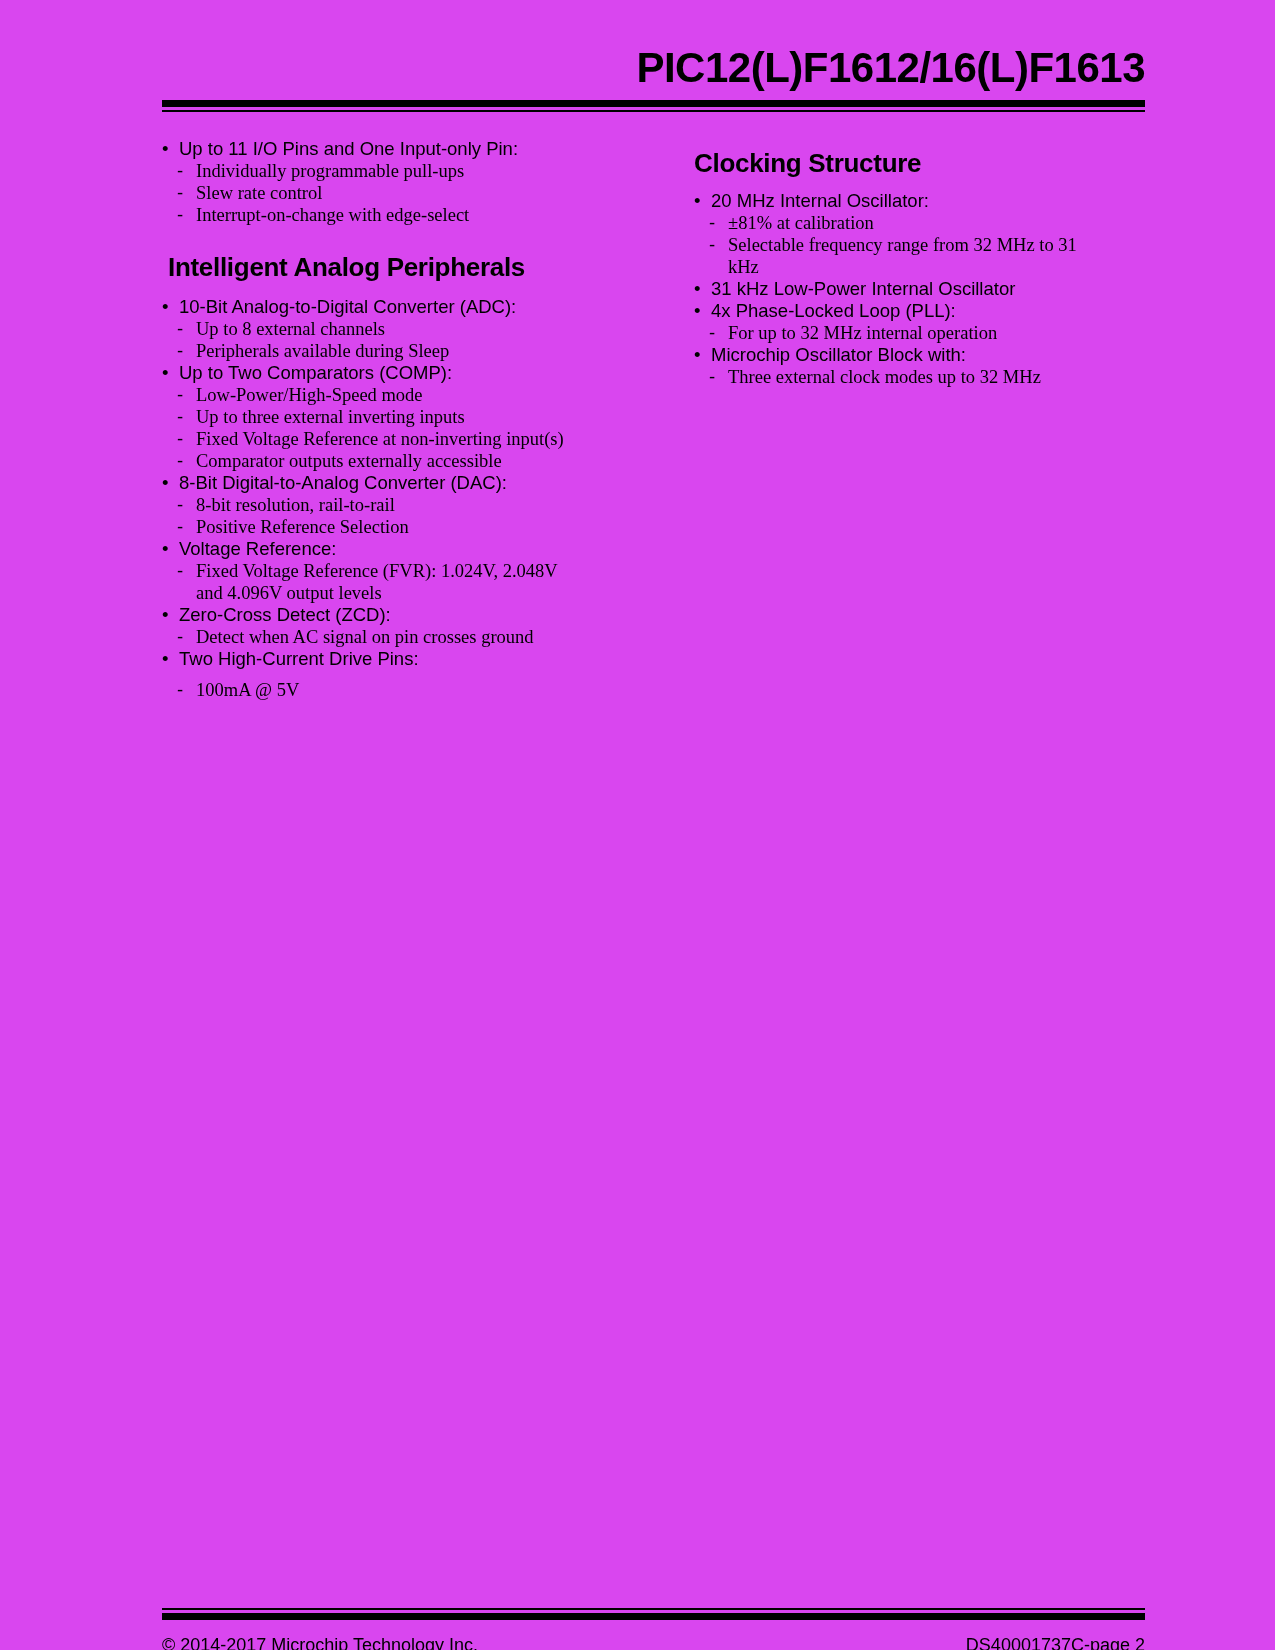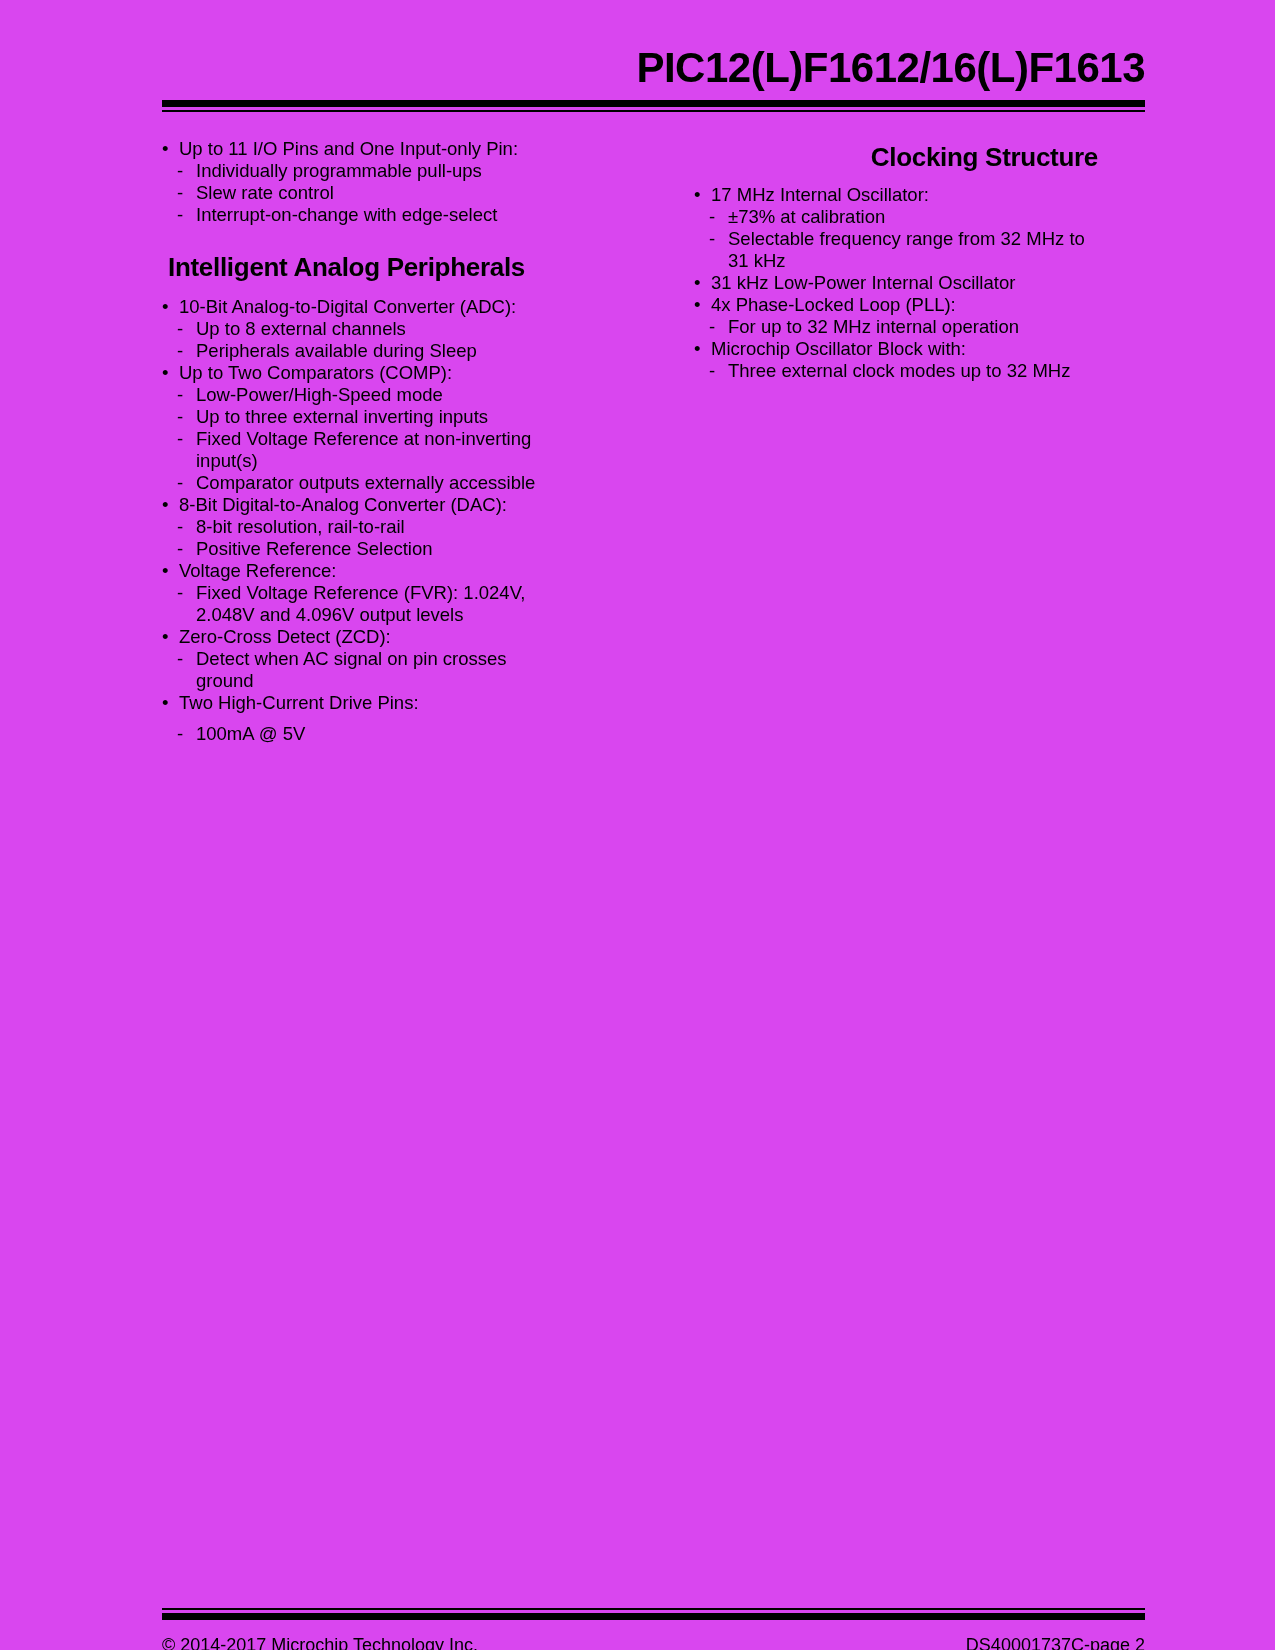--- a/index.html
+++ b/index.html
@@ -35,29 +35,29 @@
   .col { width: 404px; flex: 0 0 404px; }
 
   h2.section-heading {
     font-size: 26px;
     font-weight: bold;
     line-height: 30px;
     letter-spacing: -0.3px;
     white-space: nowrap;
   }
   .col-left h2.section-heading { margin: 26px 0 14px 6px; }
-  .col-right h2.section-heading { margin: 4px 0 12px 0; text-align: right; }
+  .col-right h2.section-heading { margin: 10px 0 12px 0; }
 
   .list { font-size: 18.5px; line-height: 22px; }
   .b-item { display: flex; }
   .b-marker { width: 17px; flex: 0 0 17px; }
   .b-text { flex: 1; }
   .s-item { display: flex; padding-left: 15px; }
   .s-marker { width: 19px; flex: 0 0 19px; }
-  .s-text { flex: 1; }
+  .s-text { flex: 1; font-family: Liberation Serif, serif; }
   
   [data-list="left_column.main_list"] .s-item:last-child { margin-top: 9px; }
 
   
   .footer { position: absolute; left: 162px; right: 130px; top: 1608px; }
   .footer .rule-thin  { height: 2px; }
   .footer .rule-thick { height: 7px; margin-top: 3px; }
   .footer-row {
     display: flex;
     justify-content: space-between;
@@ -170,25 +170,25 @@
               <span class="s-text">100mA @ 5V</span>
             </div>
           </div>
       </div>
 
       <div class="col col-right">
         <h2 class="section-heading">Clocking Structure</h2>
         <div class="list" data-list="right_column.list">
             <div class="b-item">
               <span class="b-marker">•</span>
-              <span class="b-text">17 MHz Internal Oscillator:</span>
-            </div>
-            <div class="s-item">
-              <span class="s-marker">-</span>
-              <span class="s-text">±73% at calibration</span>
+              <span class="b-text">20 MHz Internal Oscillator:</span>
+            </div>
+            <div class="s-item">
+              <span class="s-marker">-</span>
+              <span class="s-text">±81% at calibration</span>
             </div>
             <div class="s-item">
               <span class="s-marker">-</span>
               <span class="s-text">Selectable frequency range from 32 MHz to 31 kHz</span>
             </div>
             <div class="b-item">
               <span class="b-marker">•</span>
               <span class="b-text">31 kHz Low-Power Internal Oscillator</span>
             </div>
             <div class="b-item">

